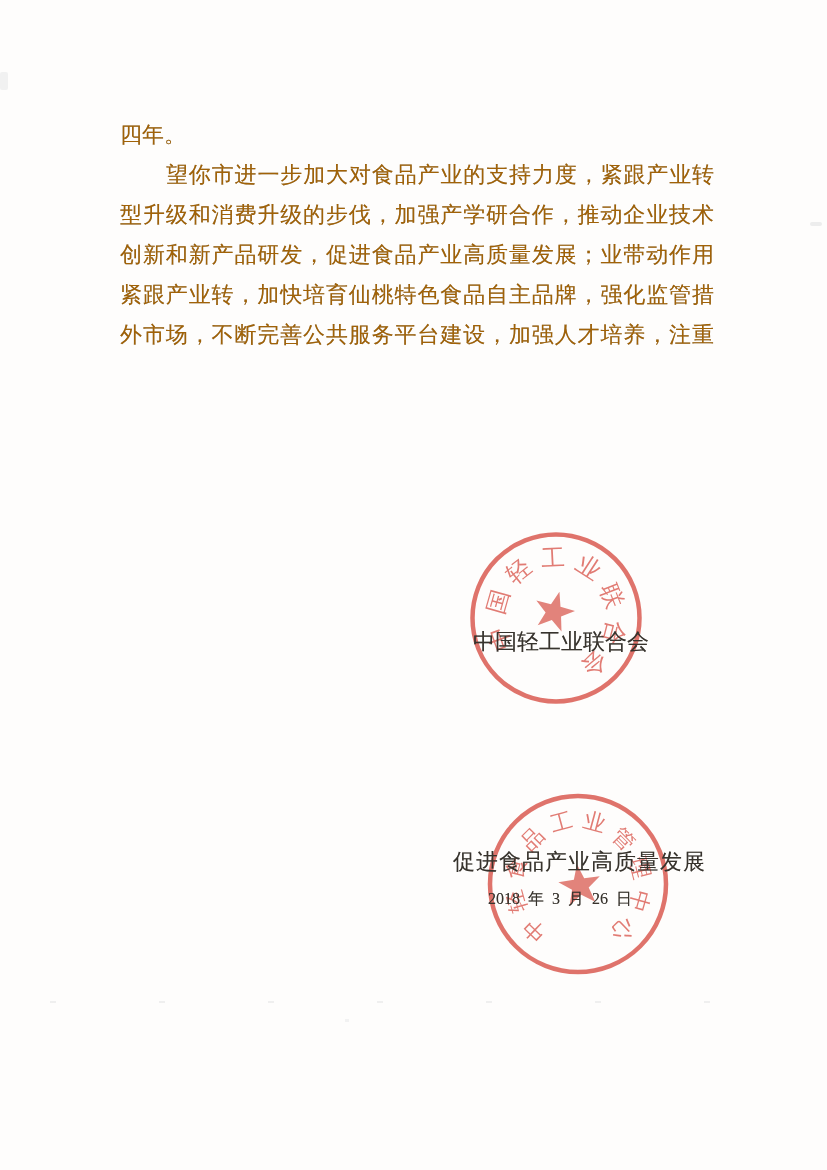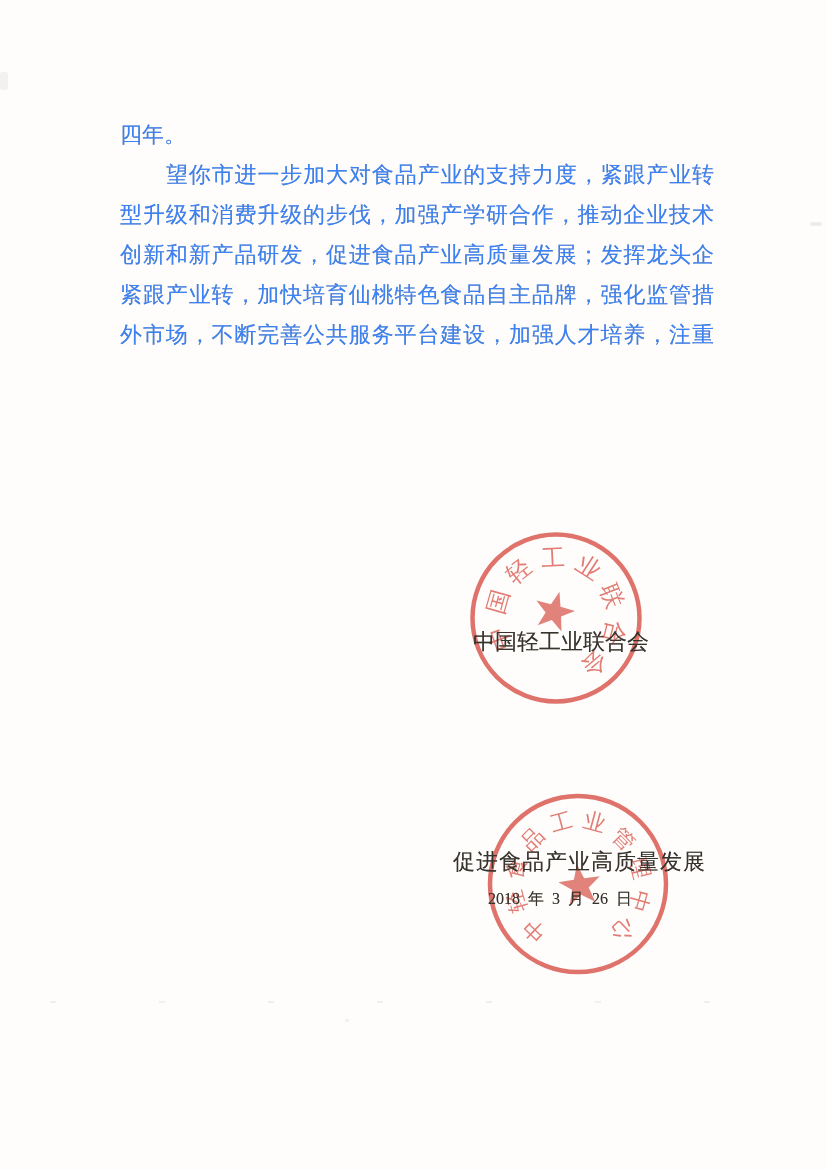--- a/index.html
+++ b/index.html
@@ -6,21 +6,21 @@
   body{
     width:827px;height:1170px;position:relative;overflow:hidden;
     background:#ffffff;
     font-family:"Liberation Serif","DejaVu Serif",serif;
   }
   .page{position:absolute;inset:0;background:#fefdfc;}
 
   
   .doc-body{
     position:absolute;left:120px;top:115px;width:594px;
-    font-size:22px;color:#3b82f6;
+    font-size:22px;color:#a16207;
     text-shadow:0 0 .5px rgba(64,61,56,.45);
   }
   .doc-body p{
     margin:0;height:40px;line-height:40px;
     text-align:justify;
   }
   .doc-body p.jl{text-align-last:justify;}
   .doc-body p.ind{text-indent:46px;}
   .doc-body p.end{text-align:left;text-align-last:left;}
 
@@ -62,21 +62,21 @@
 </style>
 </head>
 <body>
 
 <div class="page">
 
   <div class="doc-body">
     <p class="end">四年。</p>
     <p class="jl ind">望你市进一步加大对食品产业的支持力度，紧跟产业转</p>
     <p class="jl">型升级和消费升级的步伐，加强产学研合作，推动企业技术</p>
-    <p class="jl">创新和新产品研发，促进食品产业高质量发展；发挥龙头企</p>
+    <p class="jl">创新和新产品研发，促进食品产业高质量发展；业带动作用</p>
     <p class="jl">紧跟产业转，加快培育仙桃特色食品自主品牌，强化监管措</p>
     <p class="jl">外市场，不断完善公共服务平台建设，加强人才培养，注重</p>
   </div>
 
   <svg id="seal-1" class="seal" width="190" height="190" viewBox="0 0 190 190">
     <circle class="ring" cx="95" cy="95" r="83.5" stroke="#d9544a"></circle>
     <g transform="translate(93,89) rotate(15)">
       <polygon class="star" points="0,-21 4.9,-6.8 20,-6.5 8,2.6 12.3,17 0,8.4 -12.3,17 -8,2.6 -20,-6.5 -4.9,-6.8" fill="#d9544a"></polygon>
     </g>
     <g class="ringtext" fill="#d9544a">

